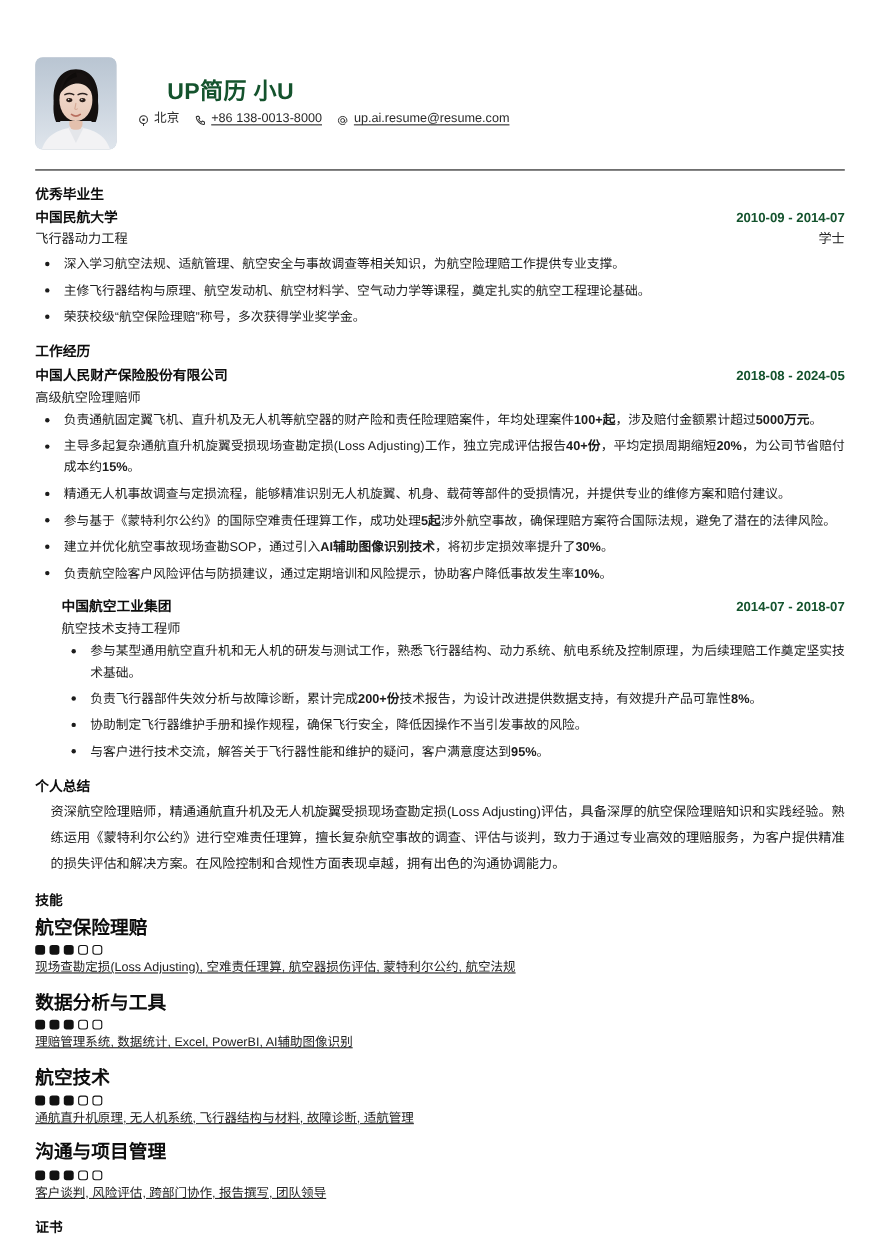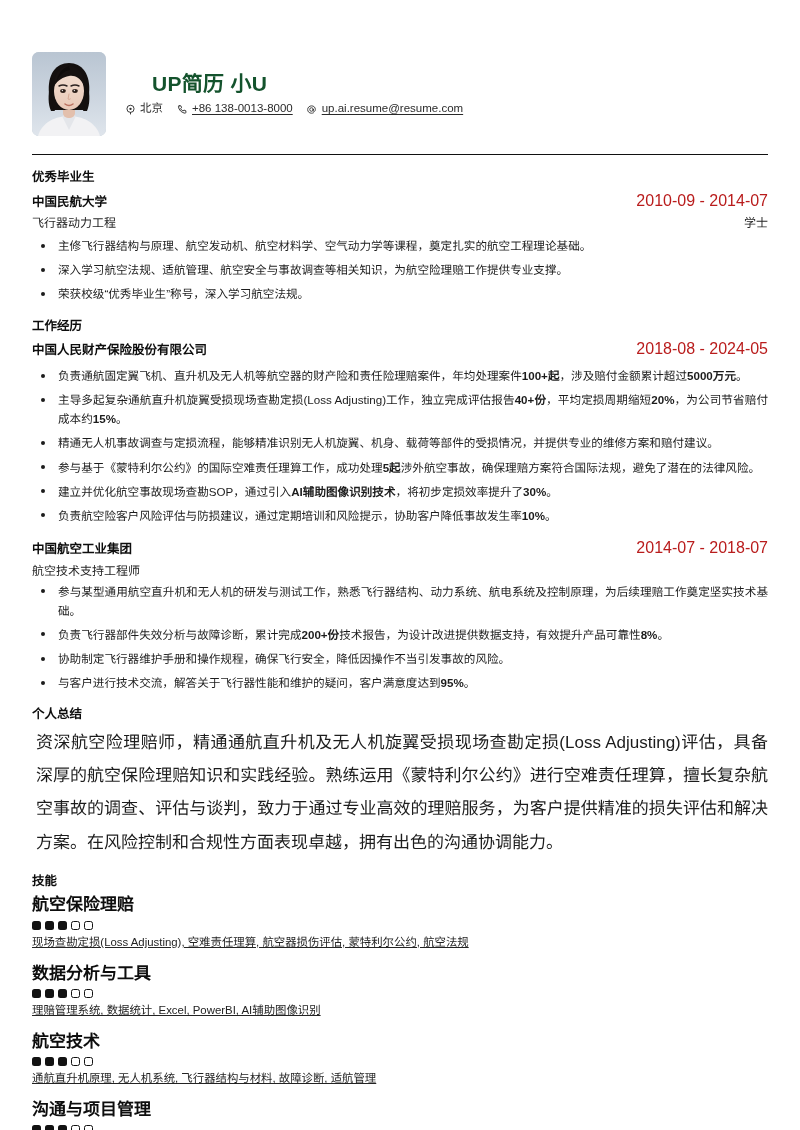--- a/index.html
+++ b/index.html
@@ -92,21 +92,21 @@
   }
   .entry { margin-bottom: 9px; }
   .entry:last-child { margin-bottom: 0; }
   .entry-row {
     display: flex;
     justify-content: space-between;
     align-items: baseline;
     line-height: 1.55;
   }
   .entry-org { font-size: 12.5px; font-weight: bold; color: #0d0d0d; }
-  .entry-date { font-size: 16px; font-weight: normal; color: #b91c1c; white-space: nowrap; }
+  .entry-date { font-size: 12px; font-weight: bold; color: #14532d; white-space: nowrap; }
   .entry-role { font-size: 12px; color: #262626; }
   .entry-sub { font-size: 12px; color: #262626; white-space: nowrap; }
 
   ul.bullets {
     list-style: none;
     margin: 4px 0 0 0;
     padding: 0;
   }
   ul.bullets li {
     position: relative;
@@ -124,25 +124,25 @@
     left: 9px;
     top: 7.5px;
     width: 4px;
     height: 4px;
     border-radius: 50%;
     background: #1c1c1c;
   }
   ul.bullets li b, .para b { font-weight: bold; }
 
   .para {
-    font-size: 17px;
+    font-size: 12px;
     line-height: 1.95;
     color: #1c1c1c;
     text-align: justify;
-    margin: 2px 0 0 4px;
+    margin: 2px 0 0 14px;
   }
 
   
   .skill { margin-bottom: 9px; }
   .skill:last-child { margin-bottom: 0; }
   .skill-name {
     font-size: 17px;
     font-weight: bold;
     color: #0d0d0d;
     line-height: 1.5;
@@ -254,46 +254,47 @@
     <div class="entry">
       <div class="entry-row">
         <span class="entry-org">中国民航大学</span>
         <span class="entry-date">2010-09 - 2014-07</span>
       </div>
       <div class="entry-row">
         <span class="entry-role">飞行器动力工程</span>
         <span class="entry-sub">学士</span>
       </div>
       <ul class="bullets">
+        <li>深入学习航空法规、适航管理、航空安全与事故调查等相关知识，为航空险理赔工作提供专业支撑。</li>
         <li>主修飞行器结构与原理、航空发动机、航空材料学、空气动力学等课程，奠定扎实的航空工程理论基础。</li>
-        <li>深入学习航空法规、适航管理、航空安全与事故调查等相关知识，为航空险理赔工作提供专业支撑。</li>
-        <li>荣获校级“优秀毕业生”称号，深入学习航空法规。</li>
+        <li>荣获校级“航空保险理赔”称号，多次获得学业奖学金。</li>
       </ul>
     </div>
   </div>
 
   <div class="section">
     <div class="section-title">工作经历</div>
 
     <div class="entry">
       <div class="entry-row">
         <span class="entry-org">中国人民财产保险股份有限公司</span>
         <span class="entry-date">2018-08 - 2024-05</span>
       </div>
+      <div class="entry-role">高级航空险理赔师</div>
       <ul class="bullets">
         <li>负责通航固定翼飞机、直升机及无人机等航空器的财产险和责任险理赔案件，年均处理案件<b>100+起</b>，涉及赔付金额累计超过<b>5000万元</b>。</li>
         <li>主导多起复杂通航直升机旋翼受损现场查勘定损(Loss Adjusting)工作，独立完成评估报告<b>40+份</b>，平均定损周期缩短<b>20%</b>，为公司节省赔付成本约<b>15%</b>。</li>
         <li>精通无人机事故调查与定损流程，能够精准识别无人机旋翼、机身、载荷等部件的受损情况，并提供专业的维修方案和赔付建议。</li>
         <li>参与基于《蒙特利尔公约》的国际空难责任理算工作，成功处理<b>5起</b>涉外航空事故，确保理赔方案符合国际法规，避免了潜在的法律风险。</li>
         <li>建立并优化航空事故现场查勘SOP，通过引入<b>AI辅助图像识别技术</b>，将初步定损效率提升了<b>30%</b>。</li>
         <li>负责航空险客户风险评估与防损建议，通过定期培训和风险提示，协助客户降低事故发生率<b>10%</b>。</li>
       </ul>
     </div>
 
-    <div class="entry" style="margin-top:11px;">
+    <div class="entry" style="margin-top:11px;margin-left:24px;">
       <div class="entry-row">
         <span class="entry-org">中国航空工业集团</span>
         <span class="entry-date">2014-07 - 2018-07</span>
       </div>
       <div class="entry-role">航空技术支持工程师</div>
       <ul class="bullets">
         <li>参与某型通用航空直升机和无人机的研发与测试工作，熟悉飞行器结构、动力系统、航电系统及控制原理，为后续理赔工作奠定坚实技术基础。</li>
         <li>负责飞行器部件失效分析与故障诊断，累计完成<b>200+份</b>技术报告，为设计改进提供数据支持，有效提升产品可靠性<b>8%</b>。</li>
         <li>协助制定飞行器维护手册和操作规程，确保飞行安全，降低因操作不当引发事故的风险。</li>
         <li>与客户进行技术交流，解答关于飞行器性能和维护的疑问，客户满意度达到<b>95%</b>。</li>

